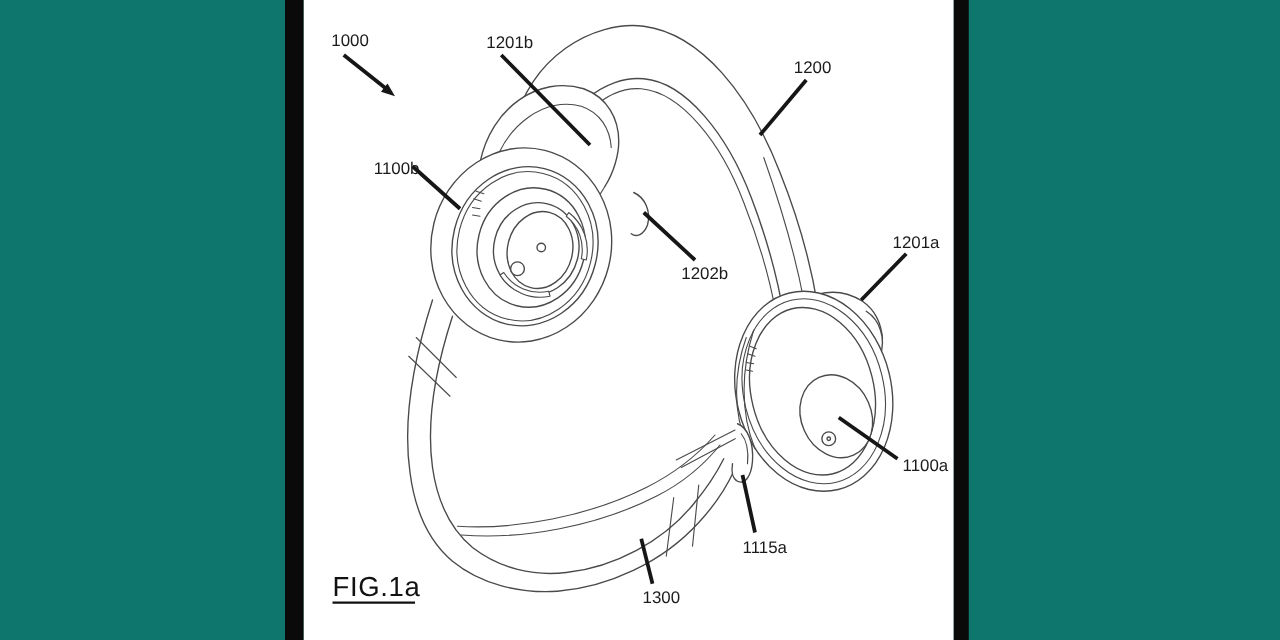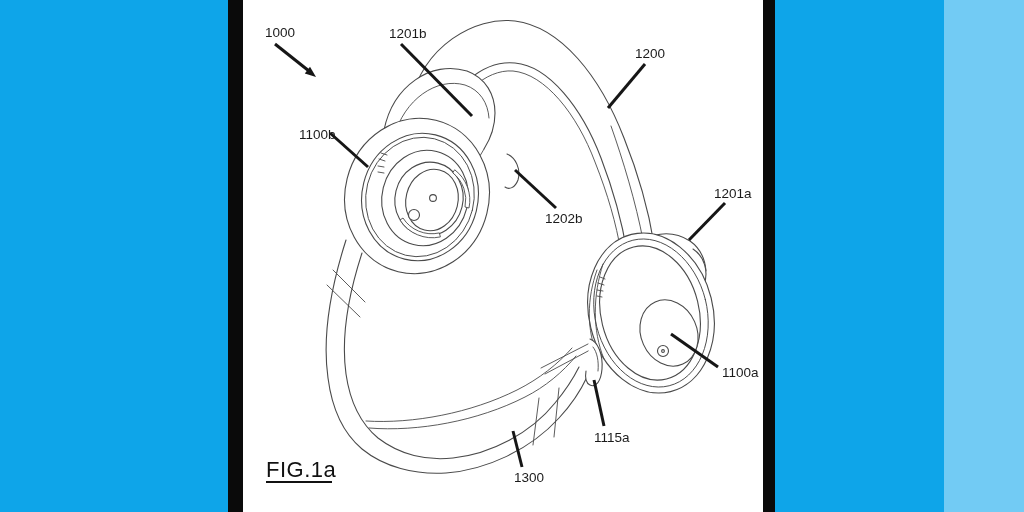--- a/index.html
+++ b/index.html
@@ -1,16 +1,16 @@
 <!DOCTYPE html>
 <html><head>
 <meta charset="utf-8">
 <style>
   html,body{margin:0;padding:0;background:#72CBF4;}
-  .stage{position:relative;width:944px;height:512px;background:#0ea5e9;overflow:hidden;
+  .stage{position:relative;width:1024px;height:512px;background:#0f766e;overflow:hidden;
          font-family:"Liberation Sans",sans-serif;}
   .bar{position:absolute;top:0;bottom:0;background:#0a0a0a;}
   .bar-left{left:228px;width:15px;}
   .bar-right{left:763px;width:12px;}
   .panel{position:absolute;left:243px;top:0;width:520px;height:512px;background:#ffffff;}
   .panel svg{display:block;}
   .lineart path,.lineart ellipse,.lineart circle,.lineart line{
      stroke:#4a4a4a;fill:none;stroke-width:1.1;stroke-linejoin:round;stroke-linecap:round;}
   .lineart .fw{fill:#ffffff;}
   .lineart .thin{stroke-width:0.9;}

